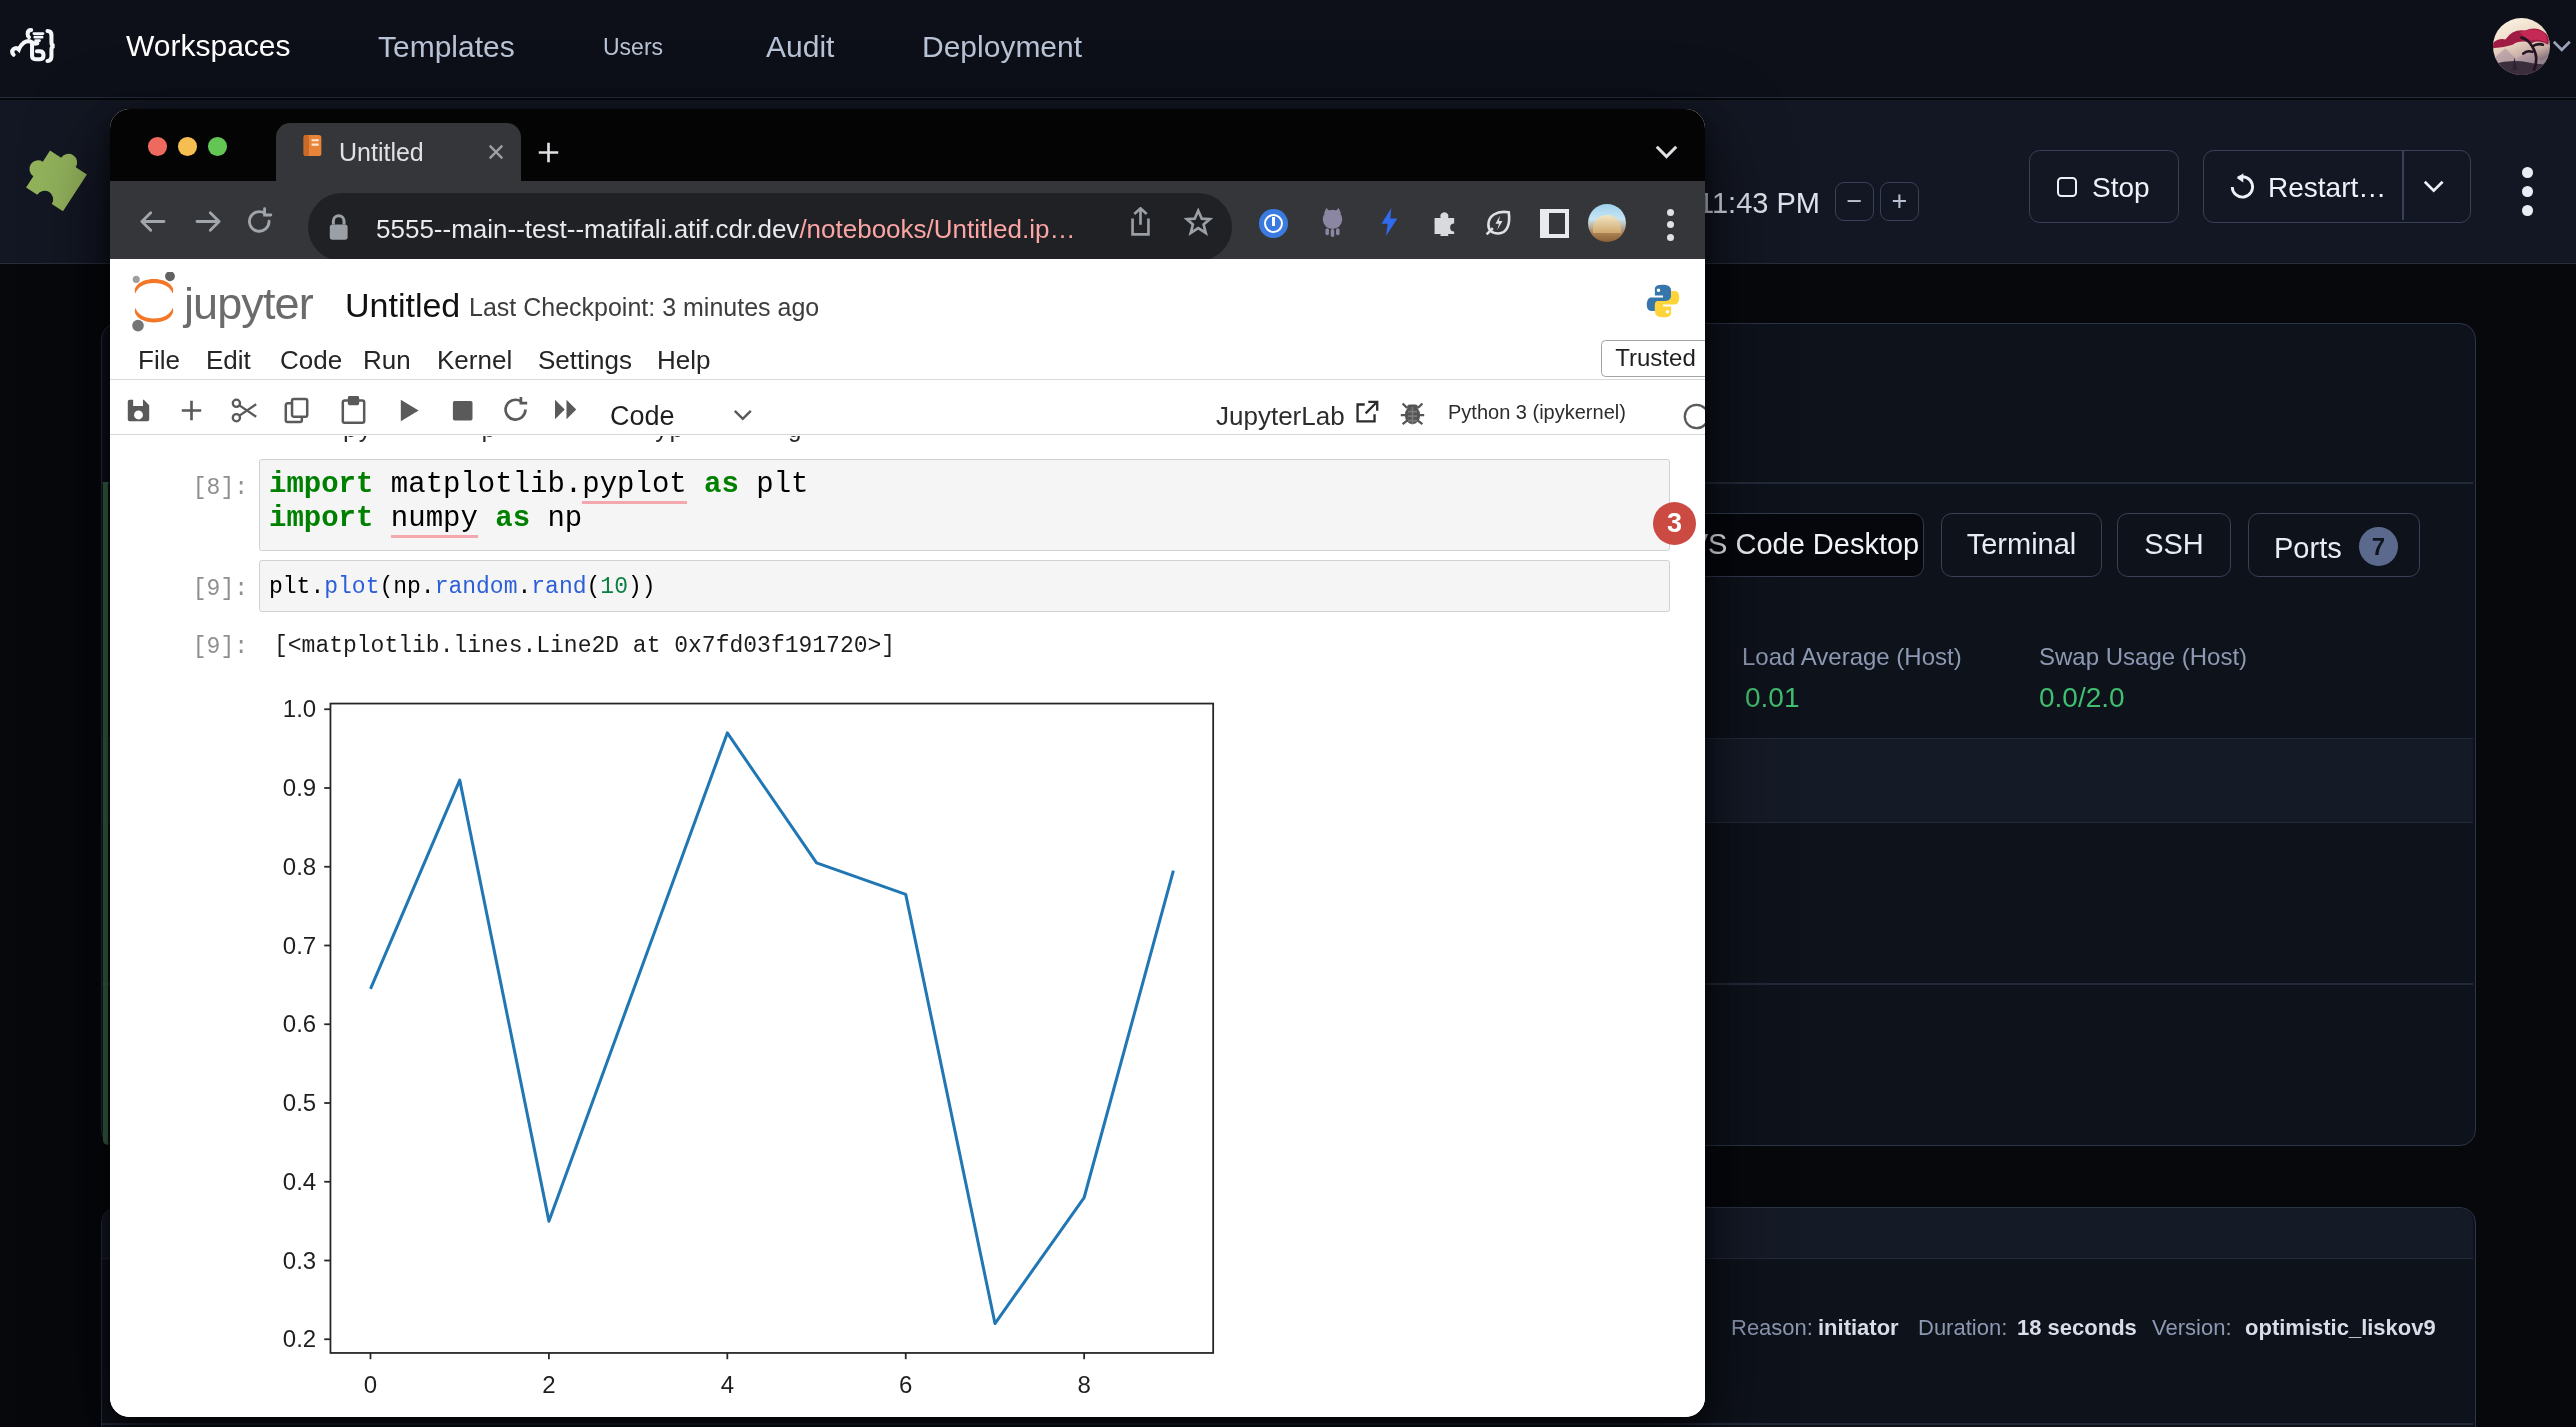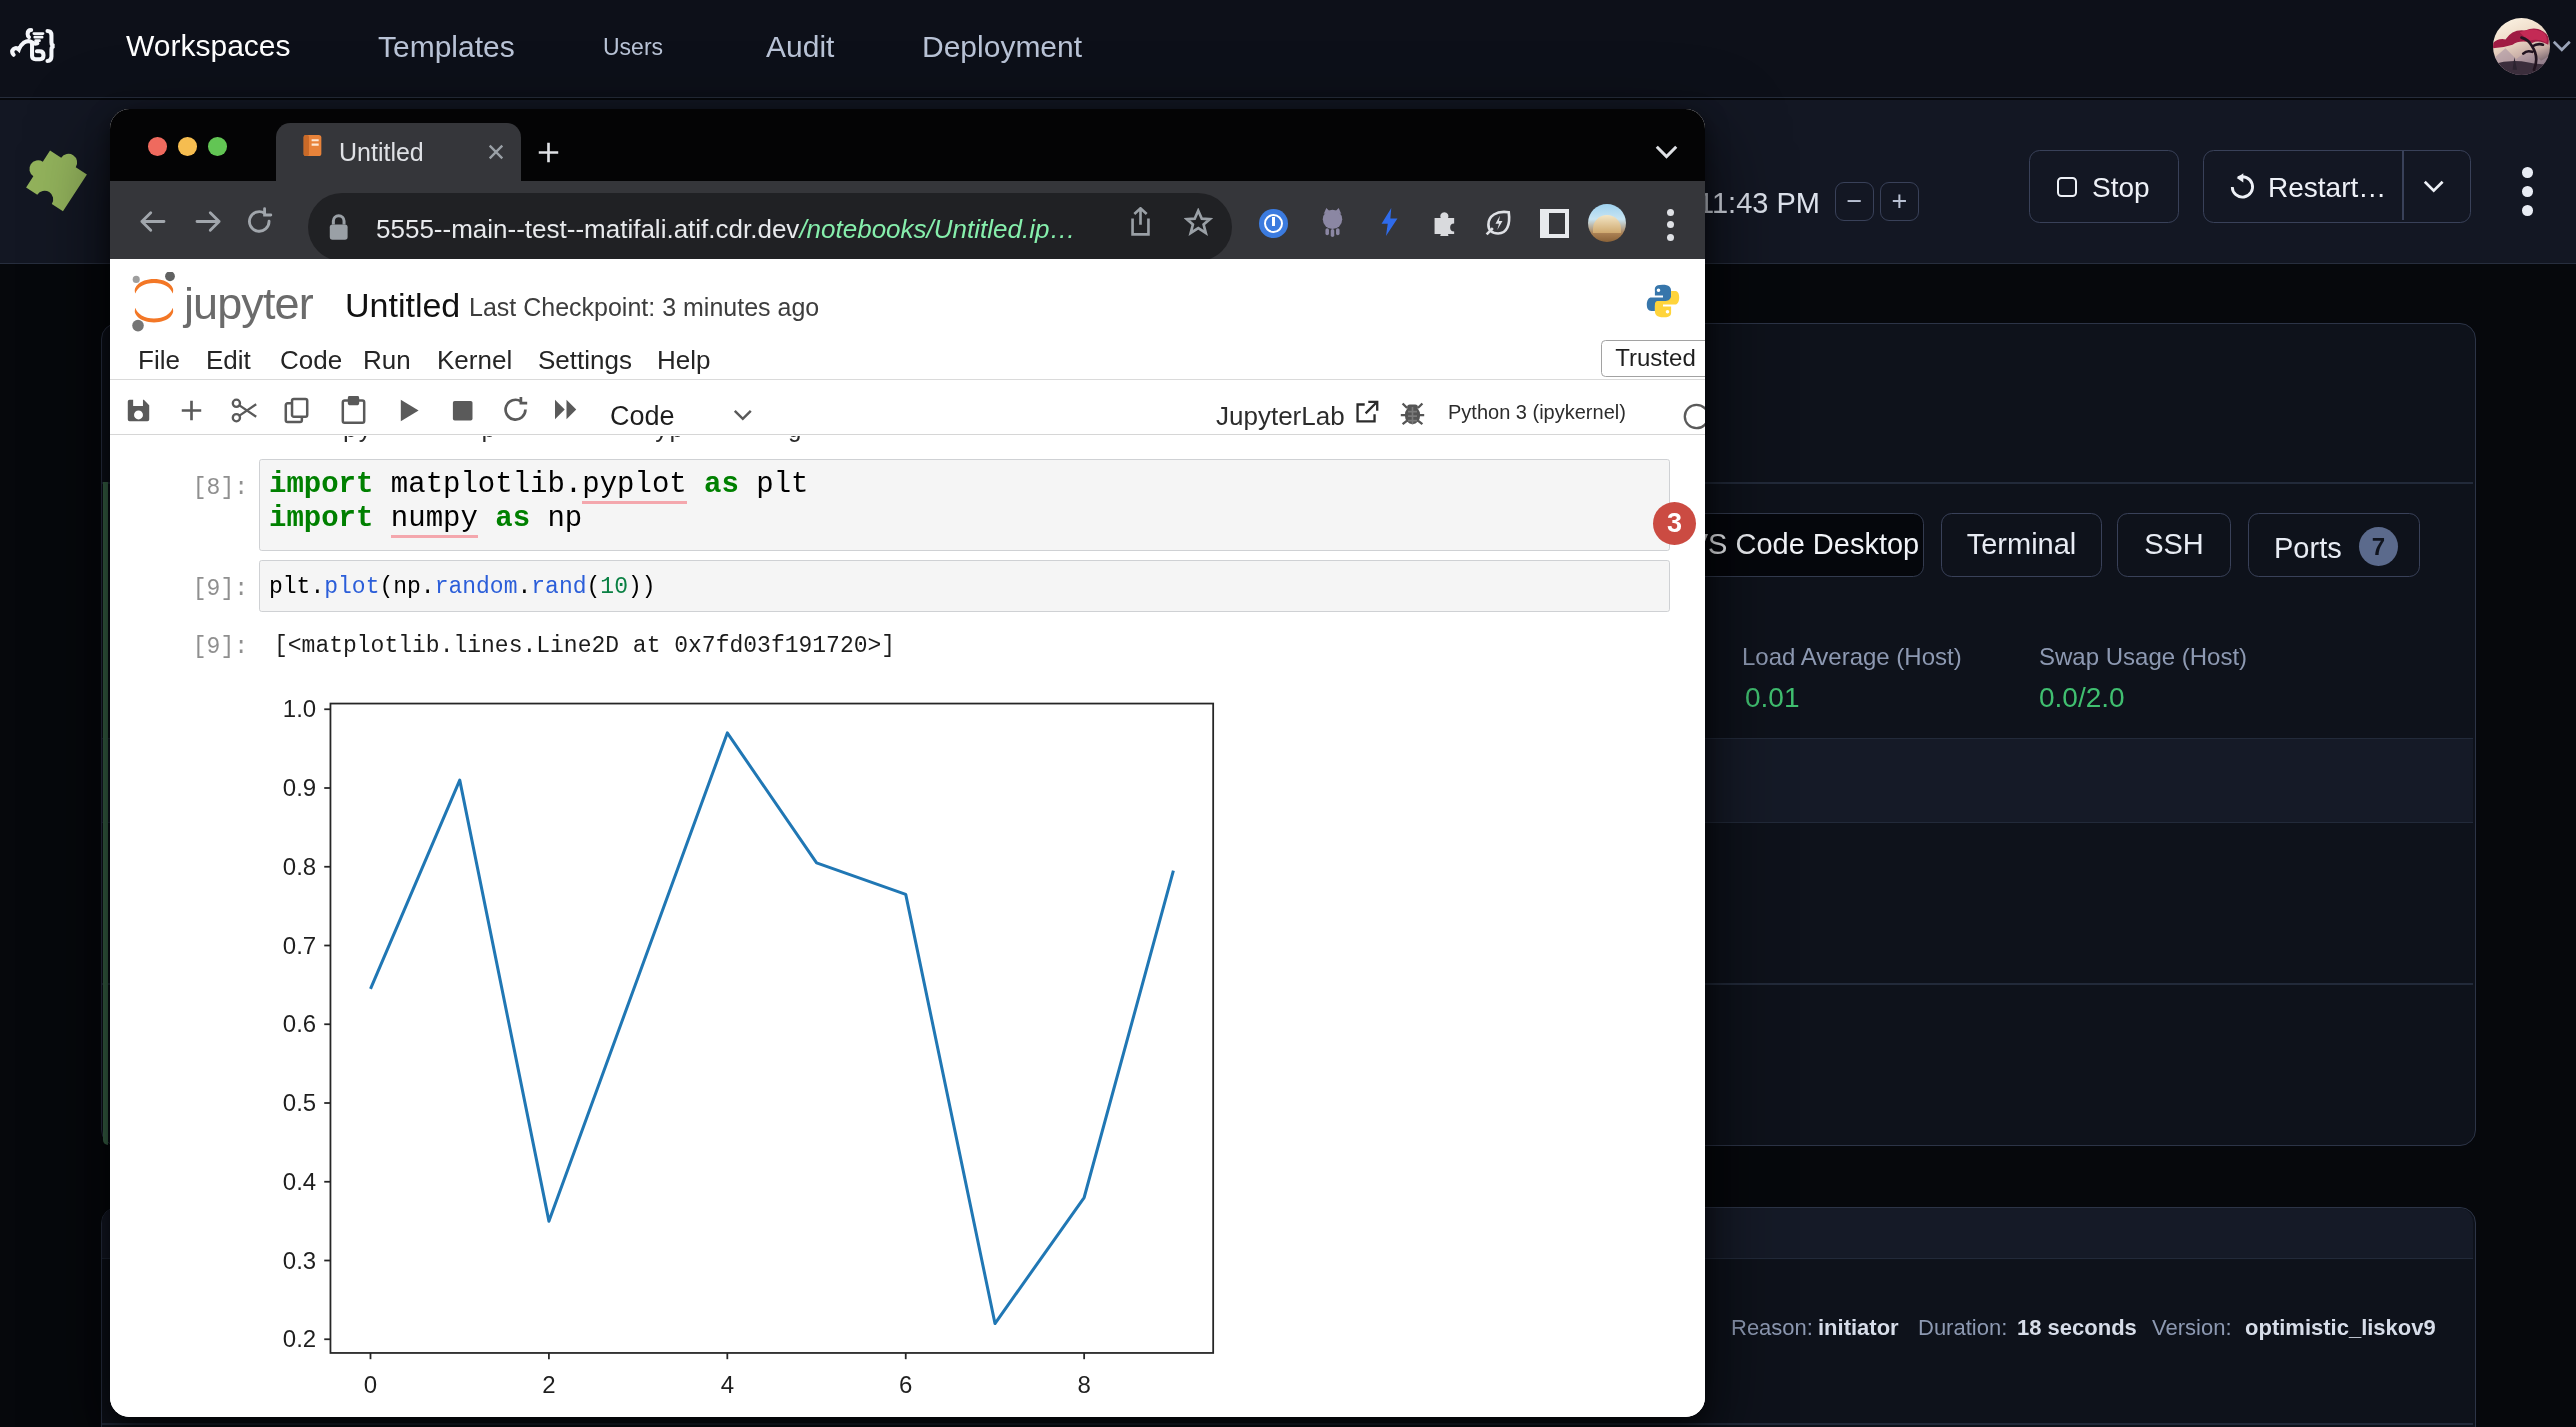--- a/index.html
+++ b/index.html
@@ -143,21 +143,21 @@
     </svg>
   <svg class="abs" style="left:135px;top:98px;" width="28.5" height="28.5" viewBox="0 0 32 32" fill="none" stroke="#a1a6ac" stroke-width="3.2" stroke-linecap="round">
       <path d="M27 16 A11 11 0 1 1 22 7"></path>
       <path d="M22 2 L22 9 L29 9" fill="none"></path>
     </svg>
   <div class="abs" style="left:198px;top:84px;width:924px;height:68px;background:#202124;border-radius:34px;">
     <svg class="abs" style="left:19.6px;top:19.6px;" width="21.4" height="28.5" viewBox="0 0 24 32" fill="#9aa0a6">
         <rect x="2" y="13" width="20" height="17" rx="3"></rect>
         <path d="M6 13 V9 A6 6 0 0 1 18 9 V13" fill="none" stroke="#9aa0a6" stroke-width="3.4"></path>
       </svg>
-    <span class="abs mono" style="left:68px;top:20.5px;font-size:26px;color:#e8eaed;font-family:'Liberation Sans',sans-serif;letter-spacing:0px;">5555--main--test--matifali.atif.cdr.dev<span style="color:#86efac;font-style:italic;">/notebooks/Untitled.ip…</span></span>
+    <span class="abs mono" style="left:68px;top:20.5px;font-size:26px;color:#e8eaed;font-family:'Liberation Sans',sans-serif;letter-spacing:0px;">5555--main--test--matifali.atif.cdr.dev<span style="color:#fca5a5;">/notebooks/Untitled.ip…</span></span>
   </div>
   <svg class="abs" style="left:1019px;top:98px;" width="23" height="30" viewBox="0 0 26 34" fill="none" stroke="#9aa0a6" stroke-width="3">
       <path d="M4 13 L4 31 L22 31 L22 13" fill="none"></path>
       <path d="M13 2 L13 20 M6 8 L13 1.5 L20 8"></path>
     </svg>
   <svg class="abs" style="left:1074px;top:99px;" width="28.5" height="28.5" viewBox="0 0 32 32" fill="none" stroke="#9aa0a6" stroke-width="3">
       <path d="M16 3 L20 12 L29 12.5 L22 18.5 L24.5 28 L16 22.5 L7.5 28 L10 18.5 L3 12.5 L12 12 Z"></path>
     </svg>
   <div class="abs" style="left:1149px;top:100px;width:28.5px;height:28.5px;border-radius:50%;background:#3b7bdf;">
       <div class="abs" style="left:4.5px;top:4.5px;width:19.6px;height:19.6px;border-radius:50%;border:2.7px solid #ffffff;"></div>

